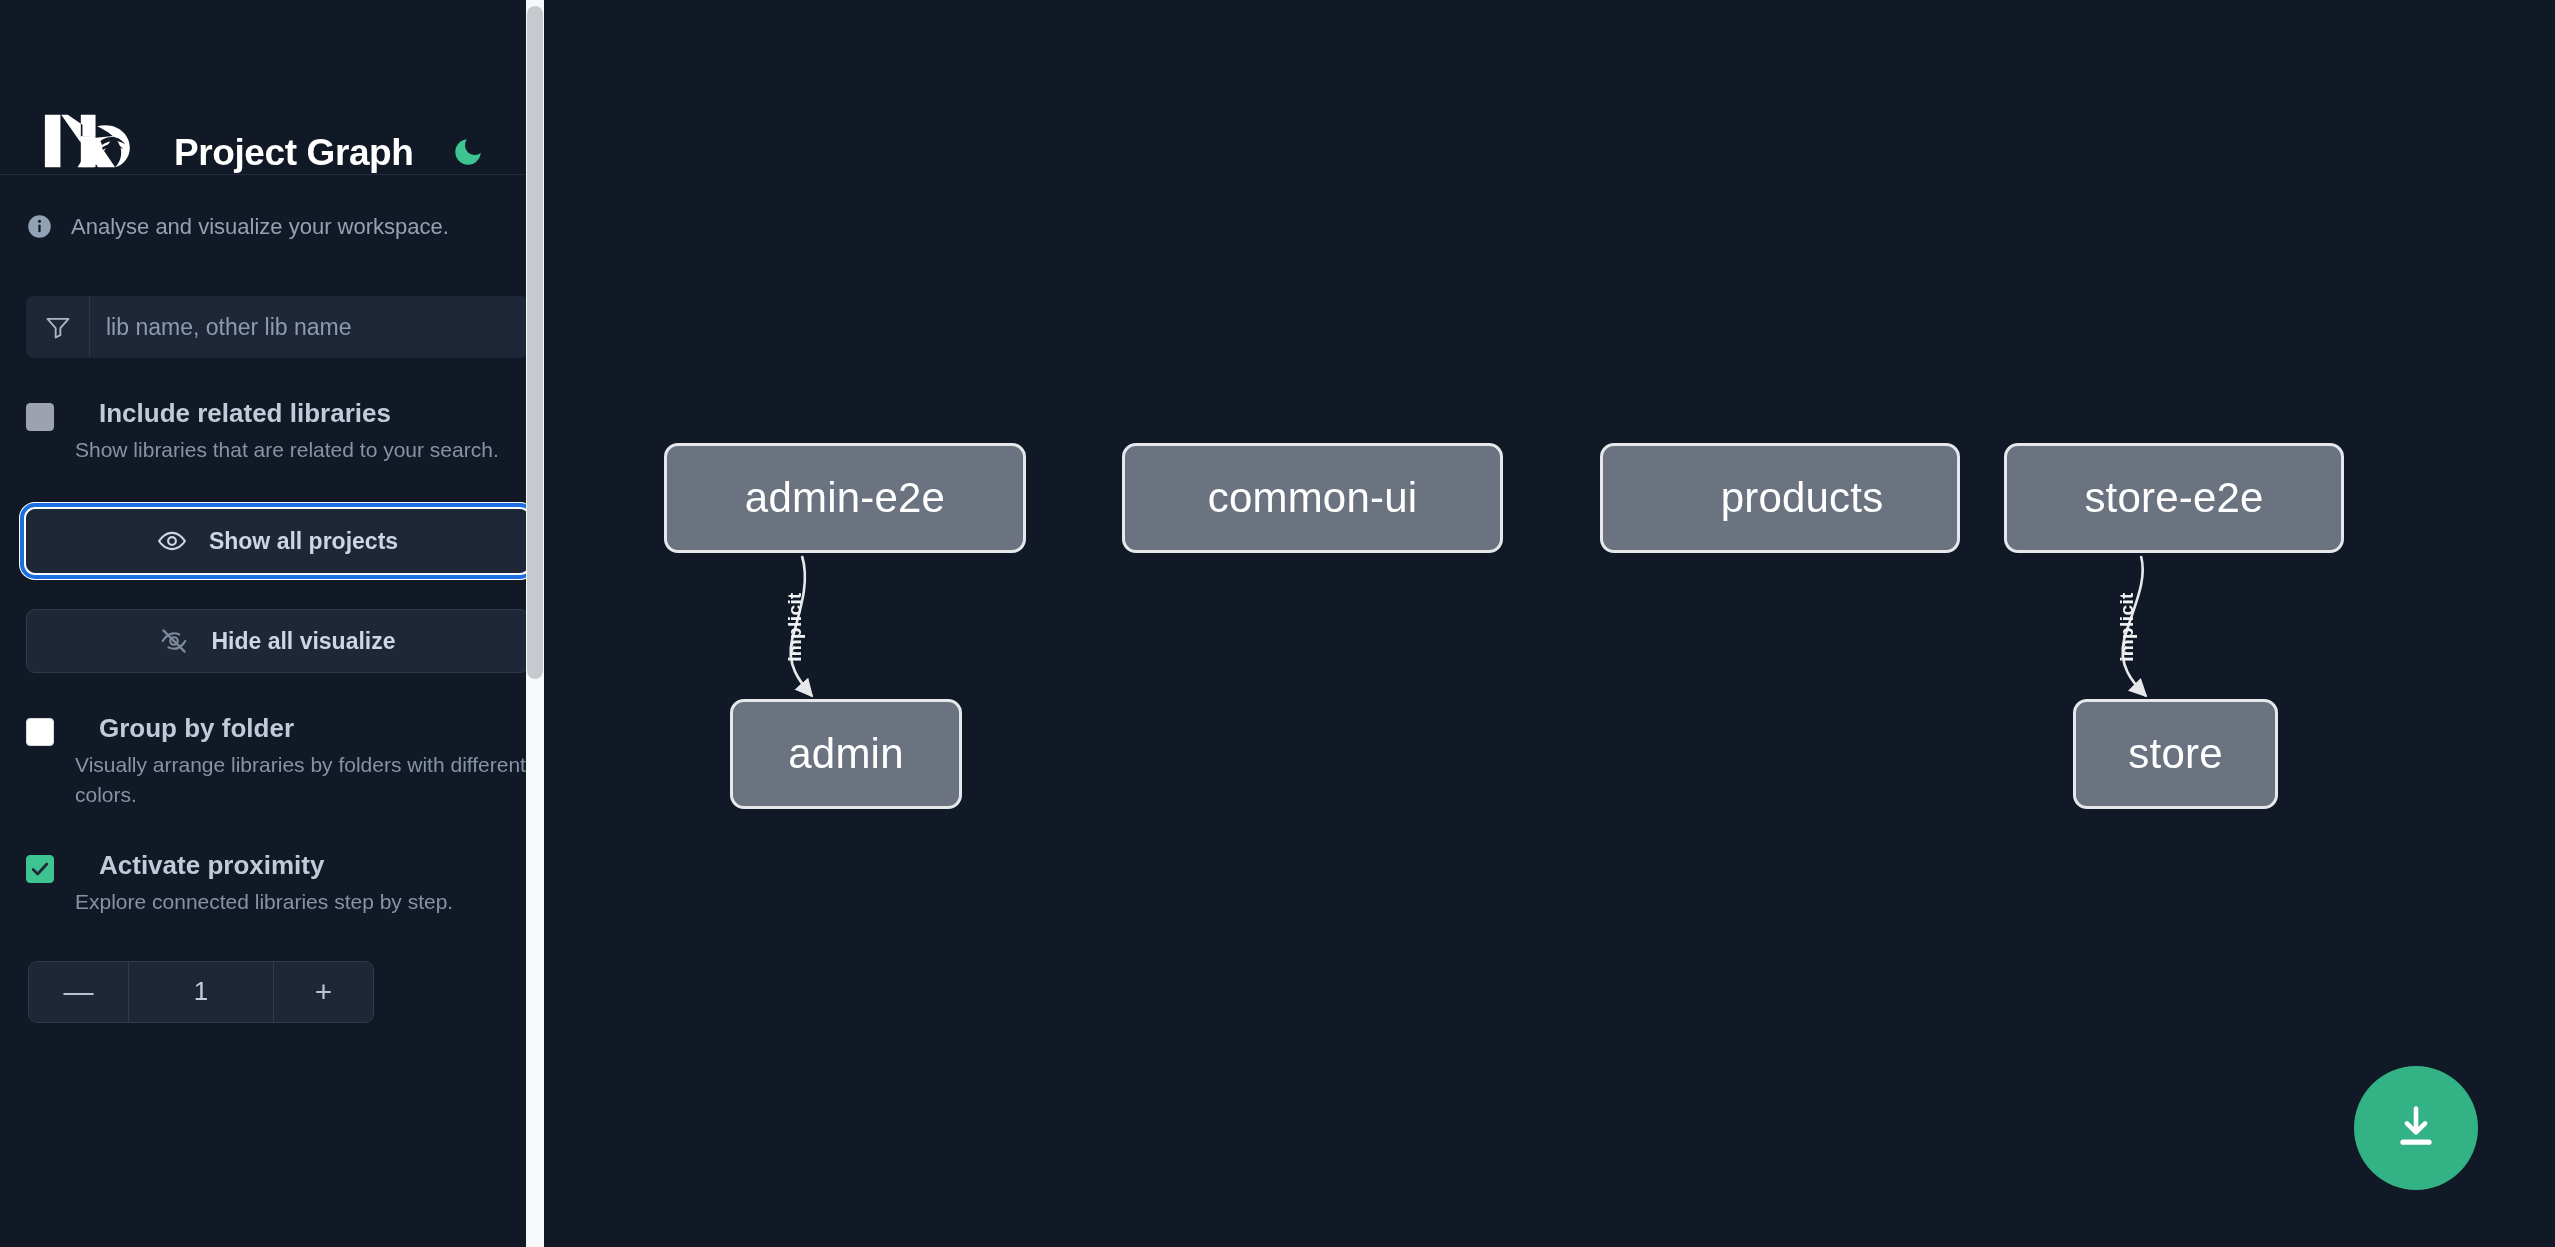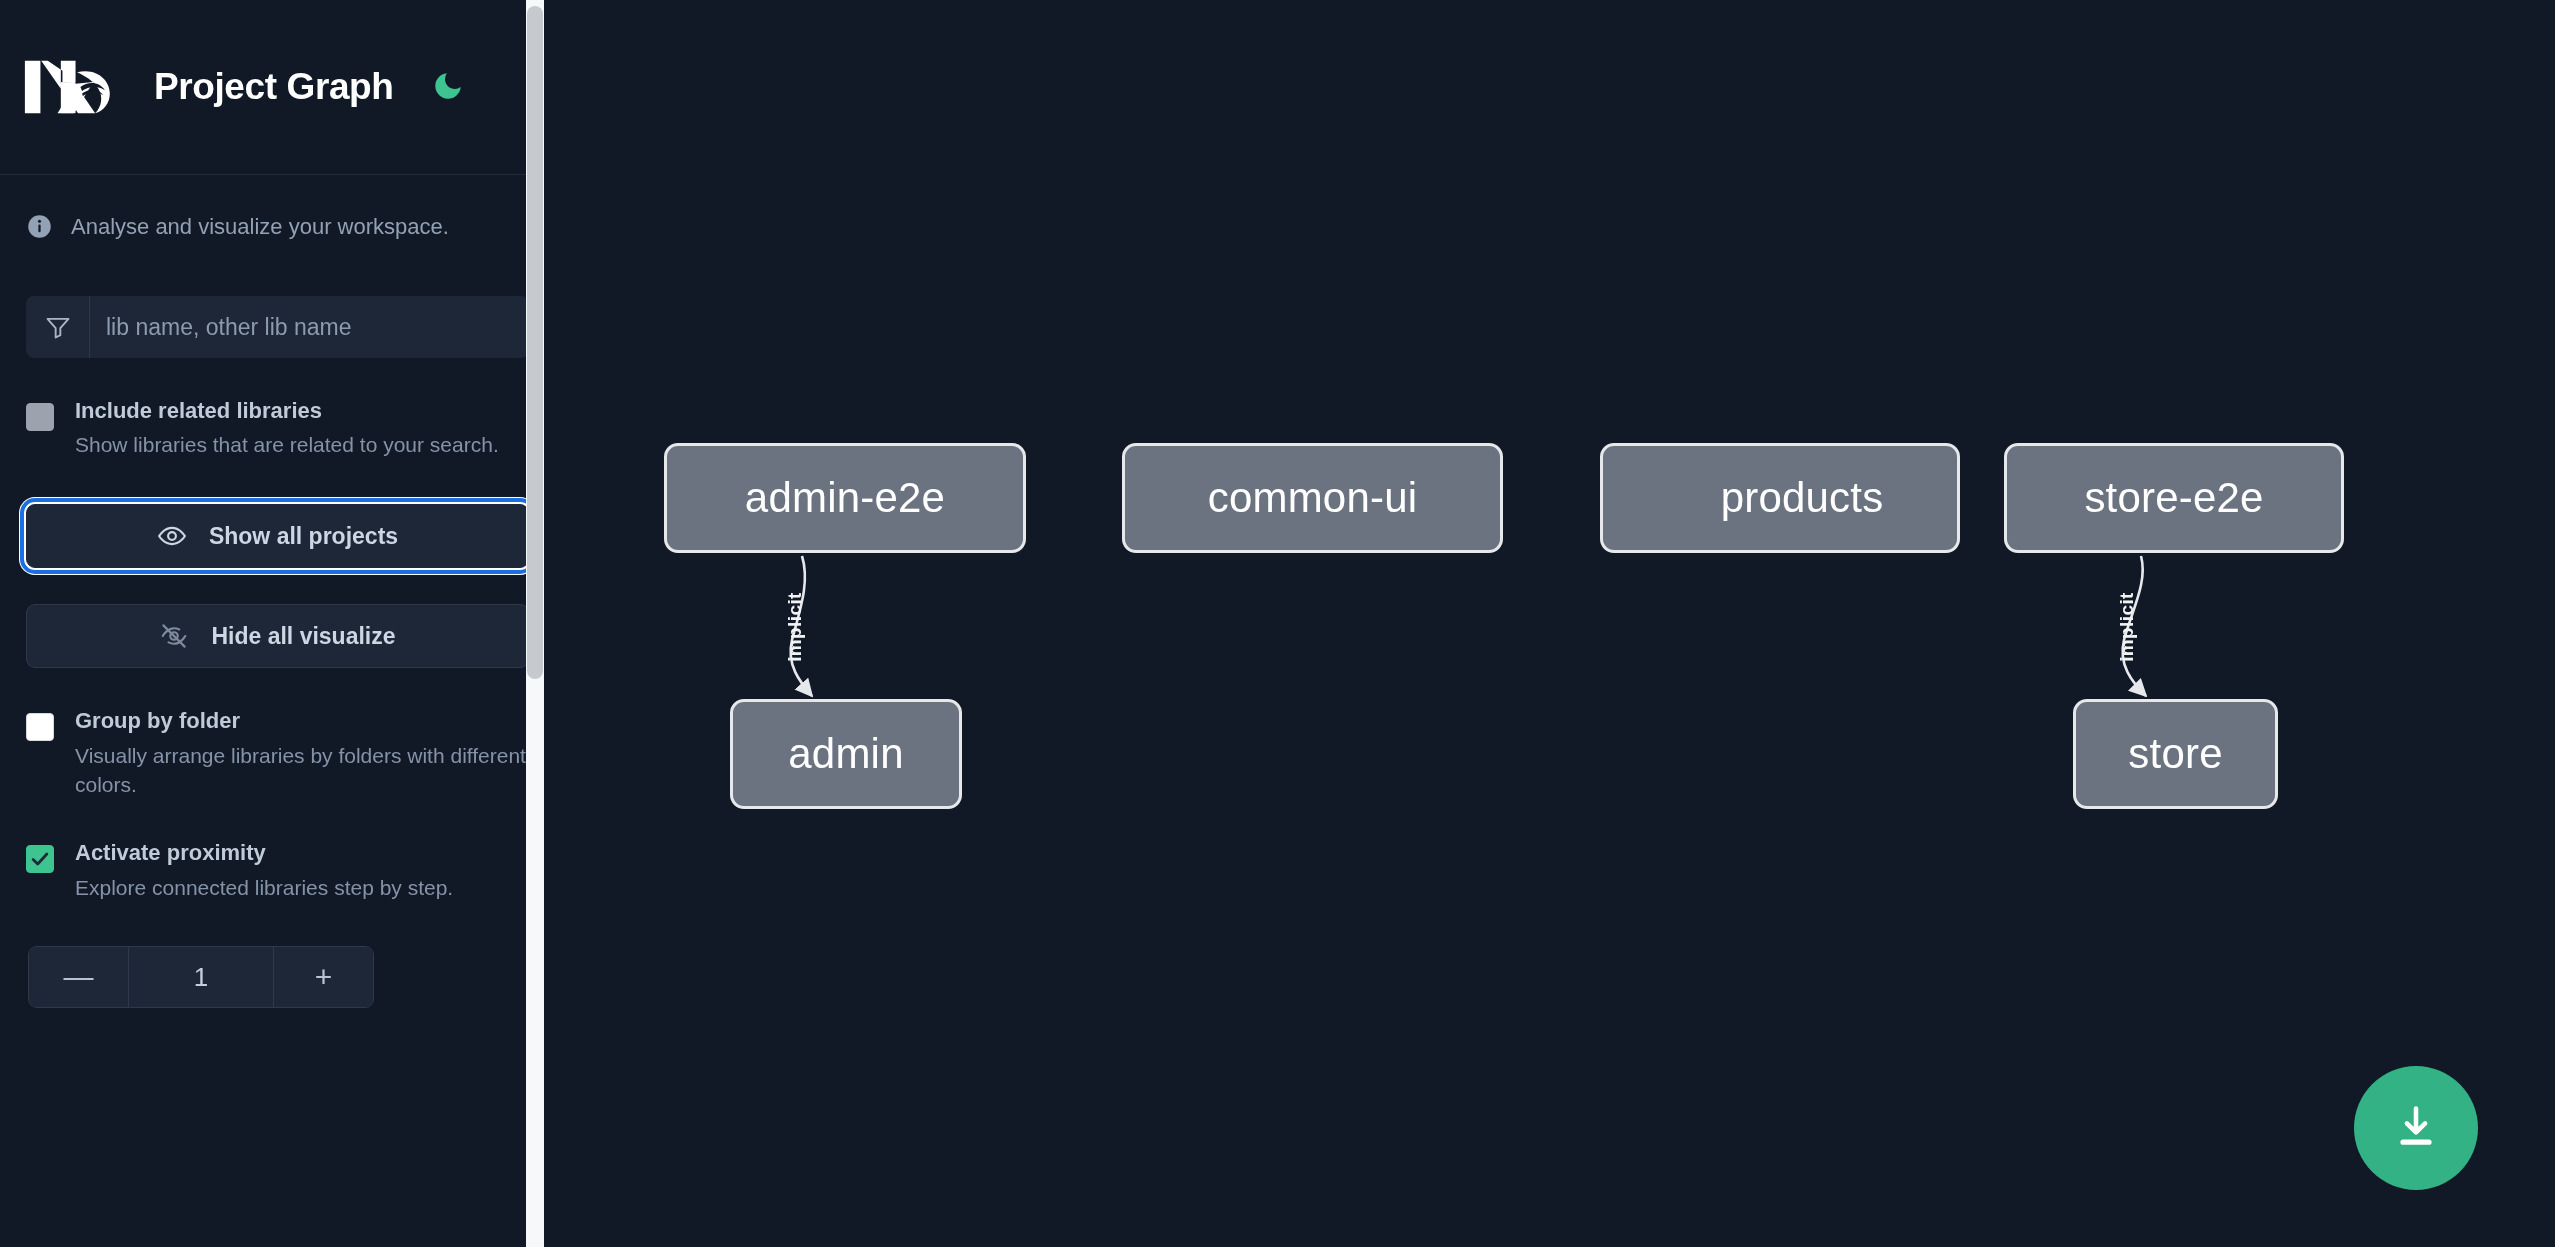--- a/index.html
+++ b/index.html
@@ -14,22 +14,22 @@
   
   .sidebar {
     position: relative;
     width: 555px; height: 1247px;
     background: #121926;
     flex: 0 0 555px;
     overflow: hidden;
   }
   .sb-header {
     height: 175px;
-    display: flex; align-items: center;
-    padding-left: 20px;
+    display: flex; align-items: flex-end;
+    padding-left: 40px;
     border-bottom: 1px solid #212b3b;
   }
   .nx-logo { width: 98px; height: 66px; flex: 0 0 auto; }
   .app-title {
     font-size: 37px; font-weight: 700; color: #ffffff;
     margin-left: 36px; letter-spacing: -0.4px; white-space: nowrap;
   }
   .moon-btn {
     margin-left: 34px; width: 42px; height: 42px;
     display: flex; align-items: center; justify-content: center;
@@ -72,21 +72,21 @@
     width: 28px; height: 28px; flex: 0 0 28px; margin-top: 5px;
     border-radius: 4px; cursor: pointer;
     display: flex; align-items: center; justify-content: center;
   }
   .cbox.gray { background: #9ca3ae; border: 1px solid #9ca3ae; }
   .cbox.white { background: #ffffff; border: 1px solid #d6d9de; }
   .cbox.green { background: #3ec490; border: 1px solid #3ec490; }
   .cbox svg { display: block; }
   .check-text { flex: 1; }
   .check-label {
-    font-size: 22px; font-weight: 700; color: #c0cbd9; line-height: 1.2;
+    font-size: 26px; font-weight: 700; color: #c0cbd9; line-height: 1.2; margin-left: 24px;
   }
   .check-desc {
     font-size: 21px; color: #8593a8; line-height: 1.42; margin-top: 6px;
   }
 
   
   .btn-stack { margin-top: 44px; }
   .act-btn {
     position: relative;
     width: 100%; height: 64px;

